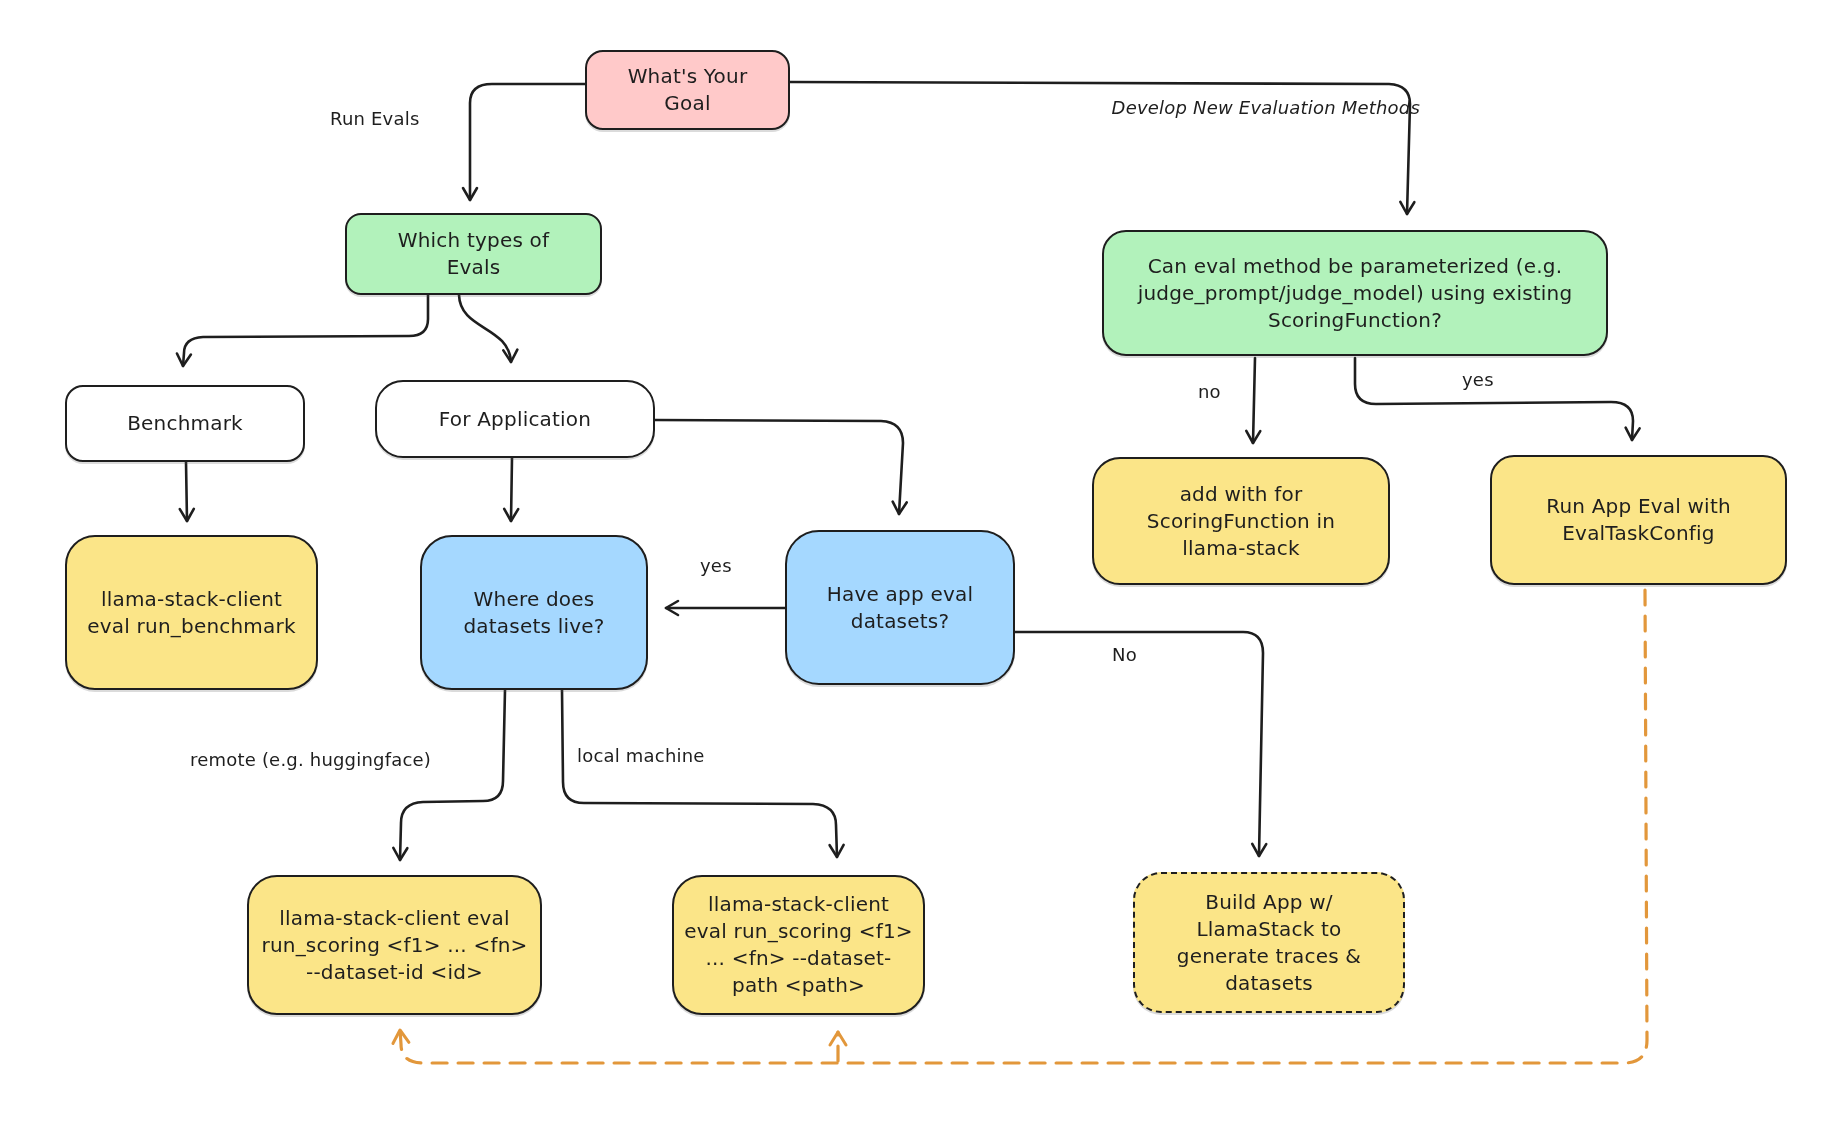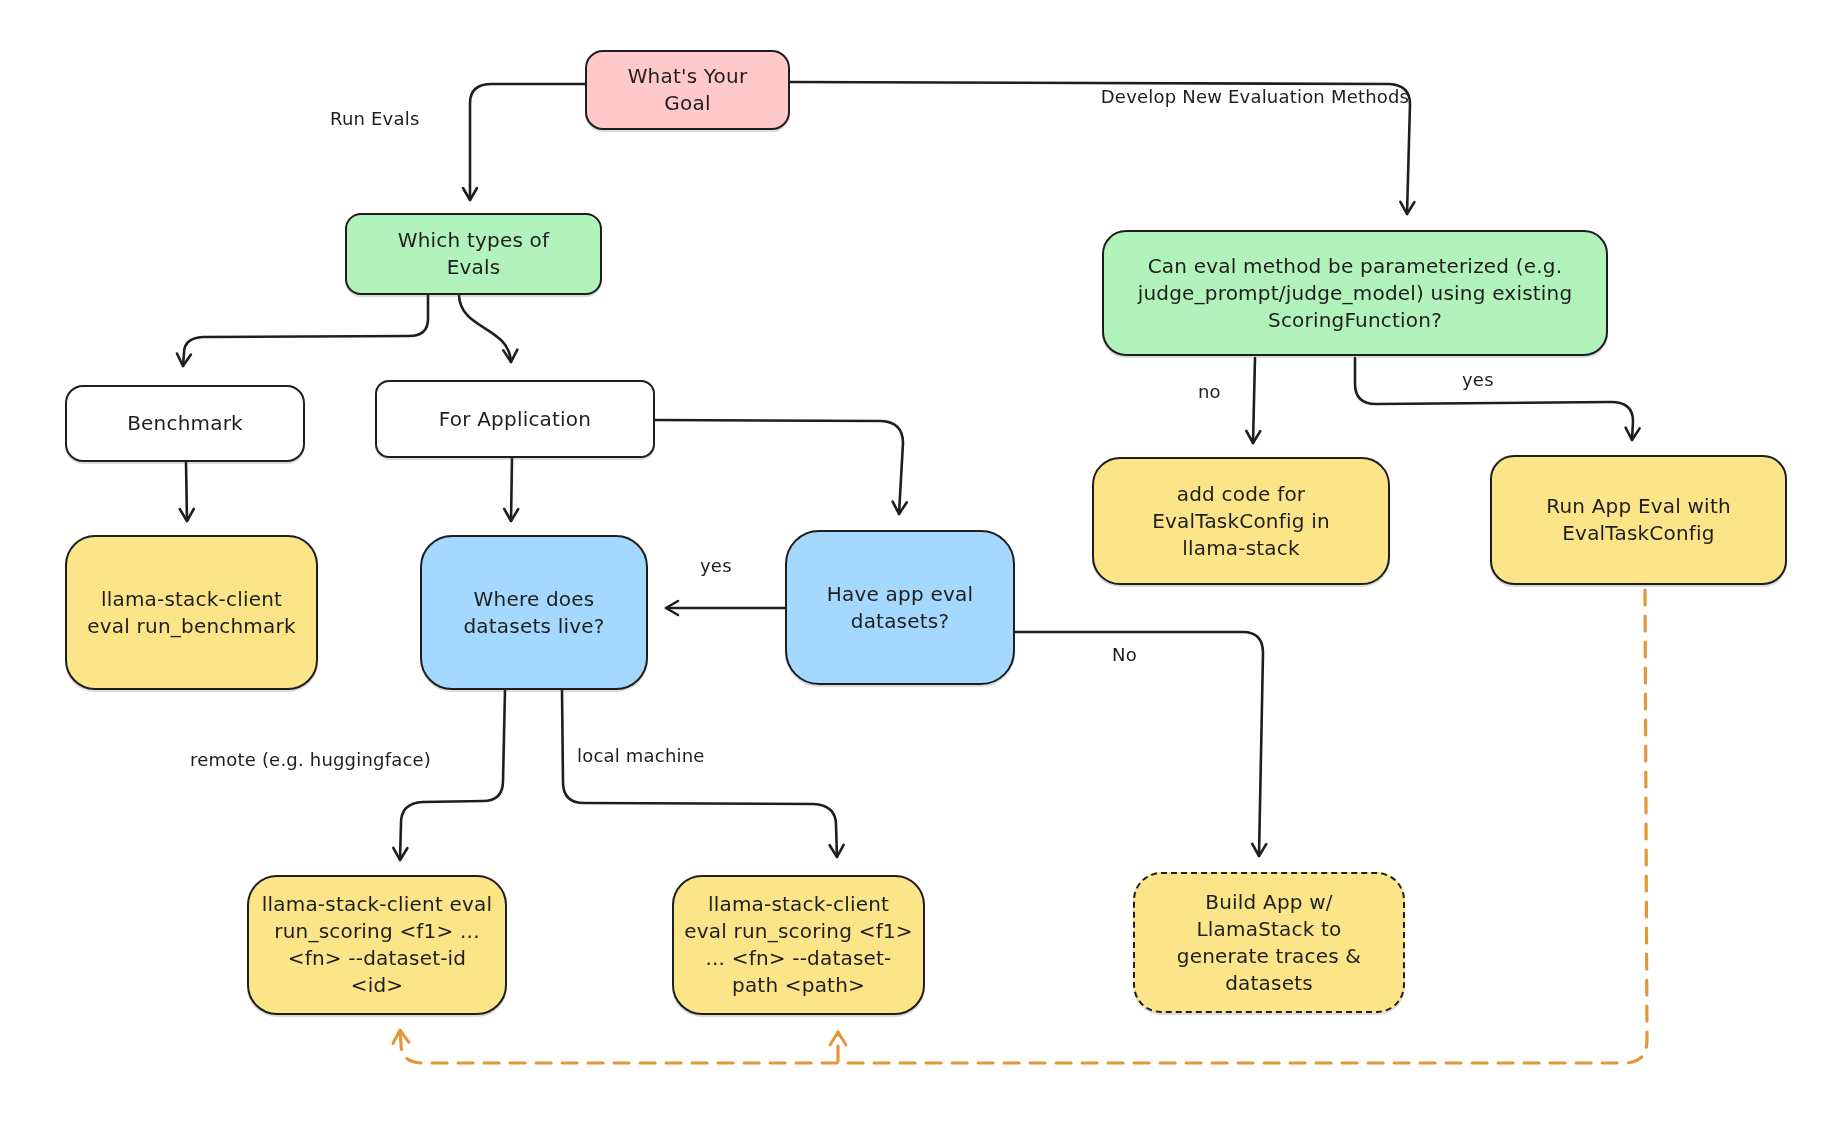--- a/index.html
+++ b/index.html
@@ -19,32 +19,32 @@
     text-align:center;border:2.6px solid var(--stroke);
     font-size:20px;line-height:1.35;letter-spacing:.2px;
     box-shadow:0 2px 0 0 rgba(90,90,90,.22);
   }
   .elabel{position:absolute;font-size:18px;letter-spacing:.2px;white-space:nowrap;}
   
   #n-goal{left:585px;top:50px;width:205px;height:80px;background:var(--pink);border-radius:18px;padding:0 24px;}
   #n-which{left:345px;top:213px;width:257px;height:82px;background:var(--green);border-radius:16px;padding:0 34px;}
   #n-canparam{left:1102px;top:230px;width:506px;height:126px;background:var(--green);border-radius:24px;padding:0 18px;}
   #n-benchmark{left:65px;top:385px;width:240px;height:77px;background:var(--white);border-radius:18px;padding:0 20px;}
-  #n-forapp{left:375px;top:380px;width:280px;height:78px;background:var(--white);border-radius:14px;padding:0 10px;}
+  #n-forapp{left:375px;top:380px;width:280px;height:78px;background:var(--white);border-radius:28px;padding:0 10px;}
   #n-runbench{left:65px;top:535px;width:253px;height:155px;background:var(--yellow);border-radius:30px;padding:0 12px;}
   #n-where{left:420px;top:535px;width:228px;height:155px;background:var(--blue);border-radius:32px;padding:0 18px;}
   #n-have{left:785px;top:530px;width:230px;height:155px;background:var(--blue);border-radius:34px;padding:0 18px;}
   #n-addcode{left:1092px;top:457px;width:298px;height:128px;background:var(--yellow);border-radius:28px;padding:0 38px;}
   #n-runappeval{left:1490px;top:455px;width:297px;height:130px;background:var(--yellow);border-radius:24px;padding:0 42px;}
-  #n-scoreid{left:247px;top:875px;width:260px;height:140px;background:var(--yellow);border-radius:30px;padding:0 10px;}
+  #n-scoreid{left:247px;top:875px;width:295px;height:140px;background:var(--yellow);border-radius:30px;padding:0 10px;}
   #n-scorepath{left:672px;top:875px;width:253px;height:140px;background:var(--yellow);border-radius:30px;padding:0 10px;}
   #n-buildapp{left:1133px;top:872px;width:272px;height:141px;background:var(--yellow);border-radius:28px;padding:0 24px;border-style:dashed;}
   
   #l-runevals{left:330px;top:108px;}
-  #l-develop{left:1090px;top:85px;width:330px;text-align:center;white-space:normal;line-height:1.3;}
+  #l-develop{left:1090px;top:96px;width:330px;text-align:right;white-space:normal;line-height:1.3;font-style:italic;}
   #l-no-param{left:1198px;top:381px;}
   #l-yes-param{left:1462px;top:369px;}
   #l-yes-have{left:700px;top:555px;}
   #l-no-have{left:1112px;top:644px;}
   #l-remote{left:190px;top:749px;}
   #l-local{left:577px;top:745px;}
 </style>
 </head>
 <body>
 
@@ -79,21 +79,21 @@
   </svg>
 
   <div class="node" id="n-which">Which types of Evals</div>
   <div class="node" id="n-goal">What's Your Goal</div>
   <div class="node" id="n-canparam">Can eval method be parameterized (e.g. judge_prompt/judge_model) using existing ScoringFunction?</div>
   <div class="node" id="n-benchmark">Benchmark</div>
   <div class="node" id="n-forapp">For Application</div>
   <div class="node" id="n-runbench">llama-stack-client eval run_benchmark</div>
   <div class="node" id="n-where">Where does datasets live?</div>
   <div class="node" id="n-have">Have app eval datasets?</div>
-  <div class="node" id="n-addcode">add code for EvalTaskConfig in llama-stack</div>
+  <div class="node" id="n-addcode">add with for ScoringFunction in llama-stack</div>
   <div class="node" id="n-runappeval">Run App Eval with EvalTaskConfig</div>
   <div class="node" id="n-scoreid">llama-stack-client eval run_scoring &lt;f1&gt; ... &lt;fn&gt; --dataset-id &lt;id&gt;</div>
   <div class="node" id="n-scorepath">llama-stack-client eval run_scoring &lt;f1&gt; ... &lt;fn&gt; --dataset-path &lt;path&gt;</div>
   <div class="node" id="n-buildapp">Build App w/ LlamaStack to generate traces &amp; datasets</div>
 
   <div class="elabel" id="l-runevals">Run Evals</div>
   <div class="elabel" id="l-develop">Develop New Evaluation Methods</div>
   <div class="elabel" id="l-no-param">no</div>
   <div class="elabel" id="l-yes-param">yes</div>
   <div class="elabel" id="l-yes-have">yes</div>

